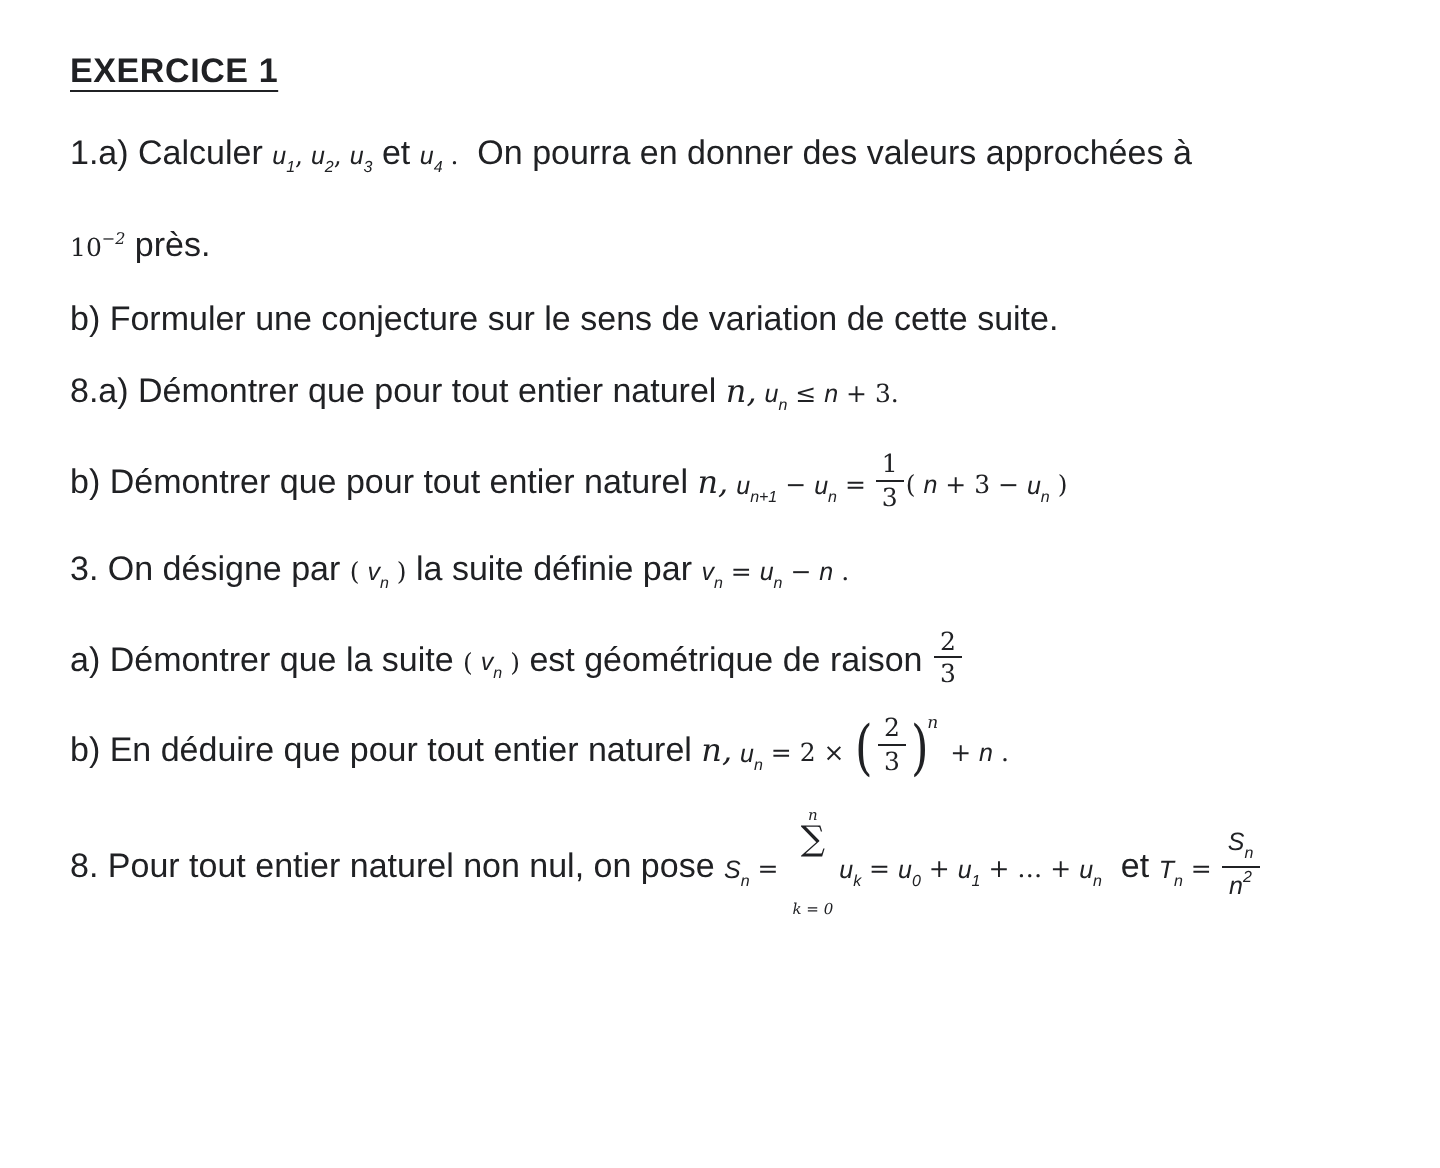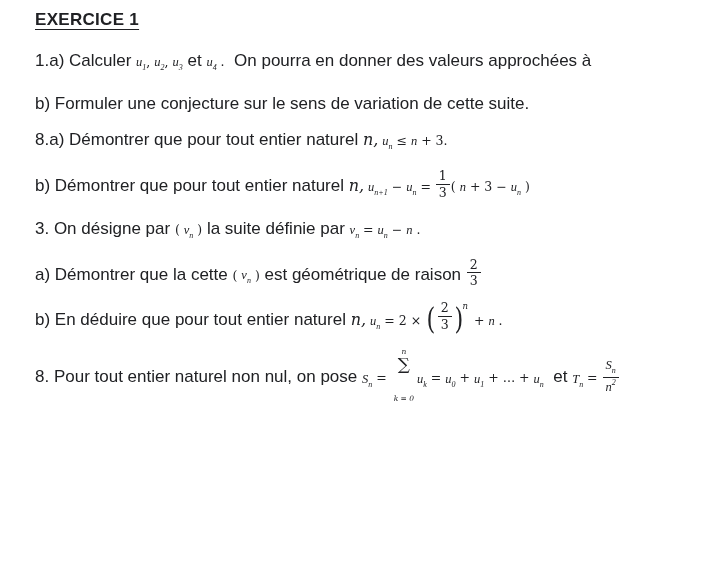--- a/index.html
+++ b/index.html
@@ -6,28 +6,28 @@
   .page{
     width:720px;height:584px;box-sizing:border-box;
     padding:10px 18px 0 35px;overflow:hidden;background:#ffffff;
     font-family:"Liberation Sans",sans-serif;color:#202124;
   }
   .title{
     font-size:17px;font-weight:700;margin:0 0 19px 0;
     text-decoration:underline;text-underline-offset:4px;
     letter-spacing:.3px;display:inline-block;
   }
-  .title-row{margin:0 0 0 0;}
+  .title-row{margin:16px 0 0 0;}
   .line{
     font-size:17px;line-height:24px;margin:0 0 12px 0;white-space:nowrap;
   }
   .seg-text{font-family:"Liberation Sans",sans-serif;}
   .seg-italic{font-family:"DejaVu Serif",serif;font-style:italic;font-size:16px;}
   .m-plain{font-family:"DejaVu Serif",serif;font-size:12.5px;}
-  .m-var{font-family:Liberation Serif, serif;font-style:italic;font-size:12.5px;}
+  .m-var{font-family:Liberation Sans, sans-serif;font-style:italic;font-size:12.5px;}
   .m-sub{font-size:8px;vertical-align:-4px;font-style:italic;letter-spacing:0;}
   .m-sup{font-size:8px;vertical-align:6px;font-style:italic;}
   .m-frac{
     display:inline-block;vertical-align:middle;text-align:center;
     font-family:"DejaVu Serif",serif;font-size:12.5px;line-height:1.1;
     position:relative;top:-2px;margin:0 1px;
   }
   .m-num{display:block;border-bottom:1px solid #202124;padding:0 3px 1px 3px;}
   .m-den{display:block;padding:1px 3px 0 3px;}
   .m-group{display:inline-flex;align-items:center;vertical-align:middle;position:relative;top:-2px;}
@@ -50,25 +50,26 @@
   .m-sumbot{font-size:7.5px;font-style:italic;margin-top:22px;}
 </style>
 </head>
 <body>
 
 <div class="page">
   <div class="title-row">
     <span class="title">EXERCICE 1</span>
   </div>
   <p class="line"><span class="seg-text">1.a) Calculer </span><span class="m-var">u<span class="m-sub">1</span></span><span class="m-plain">, </span><span class="m-var">u<span class="m-sub">2</span></span><span class="m-plain">, </span><span class="m-var">u<span class="m-sub">3</span></span><span class="seg-text"> et </span><span class="m-var">u<span class="m-sub">4</span></span><span class="m-plain"> .</span><span class="seg-text">&nbsp; On pourra en donner des valeurs approchées à</span></p>
+  <p class="line"><span class="m-plain">10<span class="m-sup">−2</span></span><span class="seg-text"> près.</span></p>
   <p class="line"><span class="seg-text">b) Formuler une conjecture sur le sens de variation de cette suite.</span></p>
   <p class="line"><span class="seg-text">8.a) Démontrer que pour tout entier naturel </span><span class="seg-italic">n,</span><span class="m-plain"> </span><span class="m-var">u<span class="m-sub">n</span></span><span class="m-plain"> ≤ </span><span class="m-var">n</span><span class="m-plain"> + 3.</span></p>
   <p class="line"><span class="seg-text">b) Démontrer que pour tout entier naturel </span><span class="seg-italic">n,</span><span class="m-plain"> </span><span class="m-var">u<span class="m-sub">n+1</span></span><span class="m-plain"> − </span><span class="m-var">u<span class="m-sub">n</span></span><span class="m-plain"> = </span><span class="m-frac"><span class="m-num"><span class="m-plain">1</span></span><span class="m-den"><span class="m-plain">3</span></span></span><span class="m-plain">( </span><span class="m-var">n</span><span class="m-plain"> + 3 − </span><span class="m-var">u<span class="m-sub">n</span></span><span class="m-plain"> )</span></p>
   <p class="line"><span class="seg-text">3. On désigne par </span><span class="m-plain">( </span><span class="m-var">v<span class="m-sub">n</span></span><span class="m-plain"> )</span><span class="seg-text"> la suite définie par </span><span class="m-var">v<span class="m-sub">n</span></span><span class="m-plain"> = </span><span class="m-var">u<span class="m-sub">n</span></span><span class="m-plain"> − </span><span class="m-var">n</span><span class="m-plain"> .</span></p>
-  <p class="line"><span class="seg-text">a) Démontrer que la cette </span><span class="m-plain">( </span><span class="m-var">v<span class="m-sub">n</span></span><span class="m-plain"> )</span><span class="seg-text"> est géométrique de raison </span><span class="m-frac"><span class="m-num"><span class="m-plain">2</span></span><span class="m-den"><span class="m-plain">3</span></span></span></p>
+  <p class="line"><span class="seg-text">a) Démontrer que la suite </span><span class="m-plain">( </span><span class="m-var">v<span class="m-sub">n</span></span><span class="m-plain"> )</span><span class="seg-text"> est géométrique de raison </span><span class="m-frac"><span class="m-num"><span class="m-plain">2</span></span><span class="m-den"><span class="m-plain">3</span></span></span></p>
   <p class="line"><span class="seg-text">b) En déduire que pour tout entier naturel </span><span class="seg-italic">n,</span><span class="m-plain"> </span><span class="m-var">u<span class="m-sub">n</span></span><span class="m-plain"> = 2 × </span><span class="m-group">
         <span class="m-bigparen">(</span>
         <span class="m-inner">
           <span class="m-frac">
             <span class="m-num"><span class="m-plain">2</span></span>
             <span class="m-den"><span class="m-plain">3</span></span>
           </span>
         </span>
         <span class="m-bigparen">)</span>
         <span class="m-groupexp">n</span>

